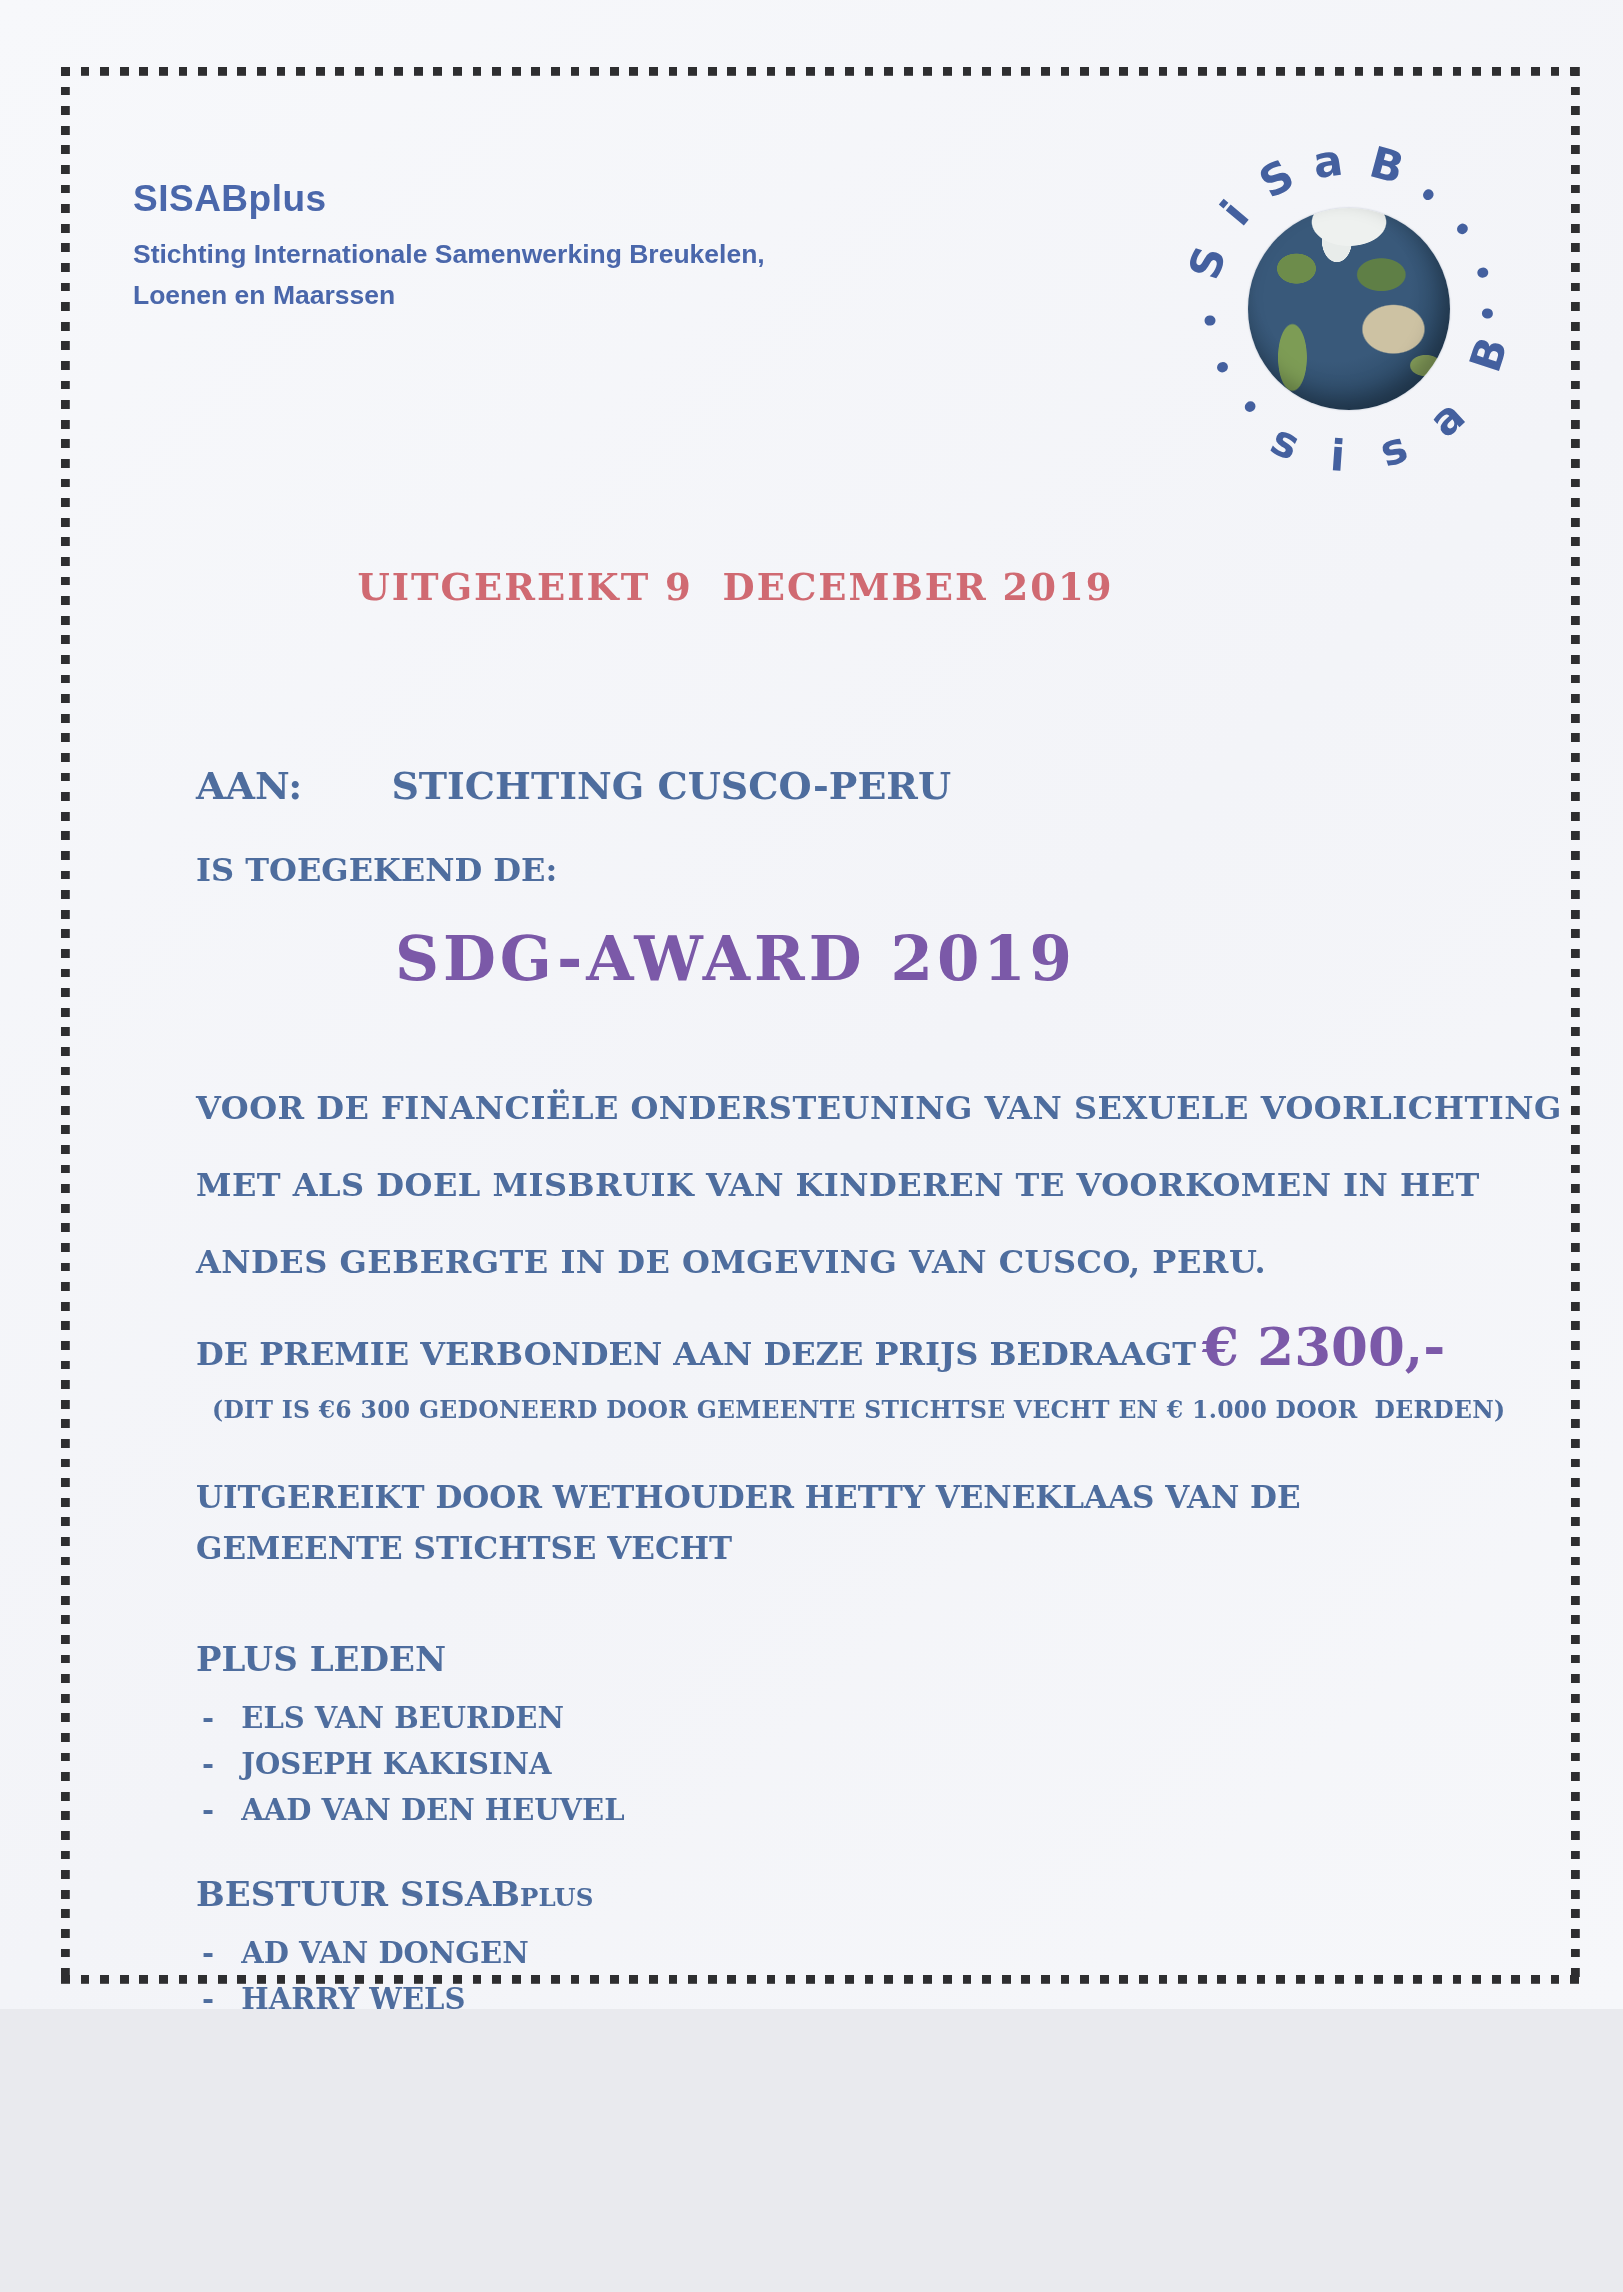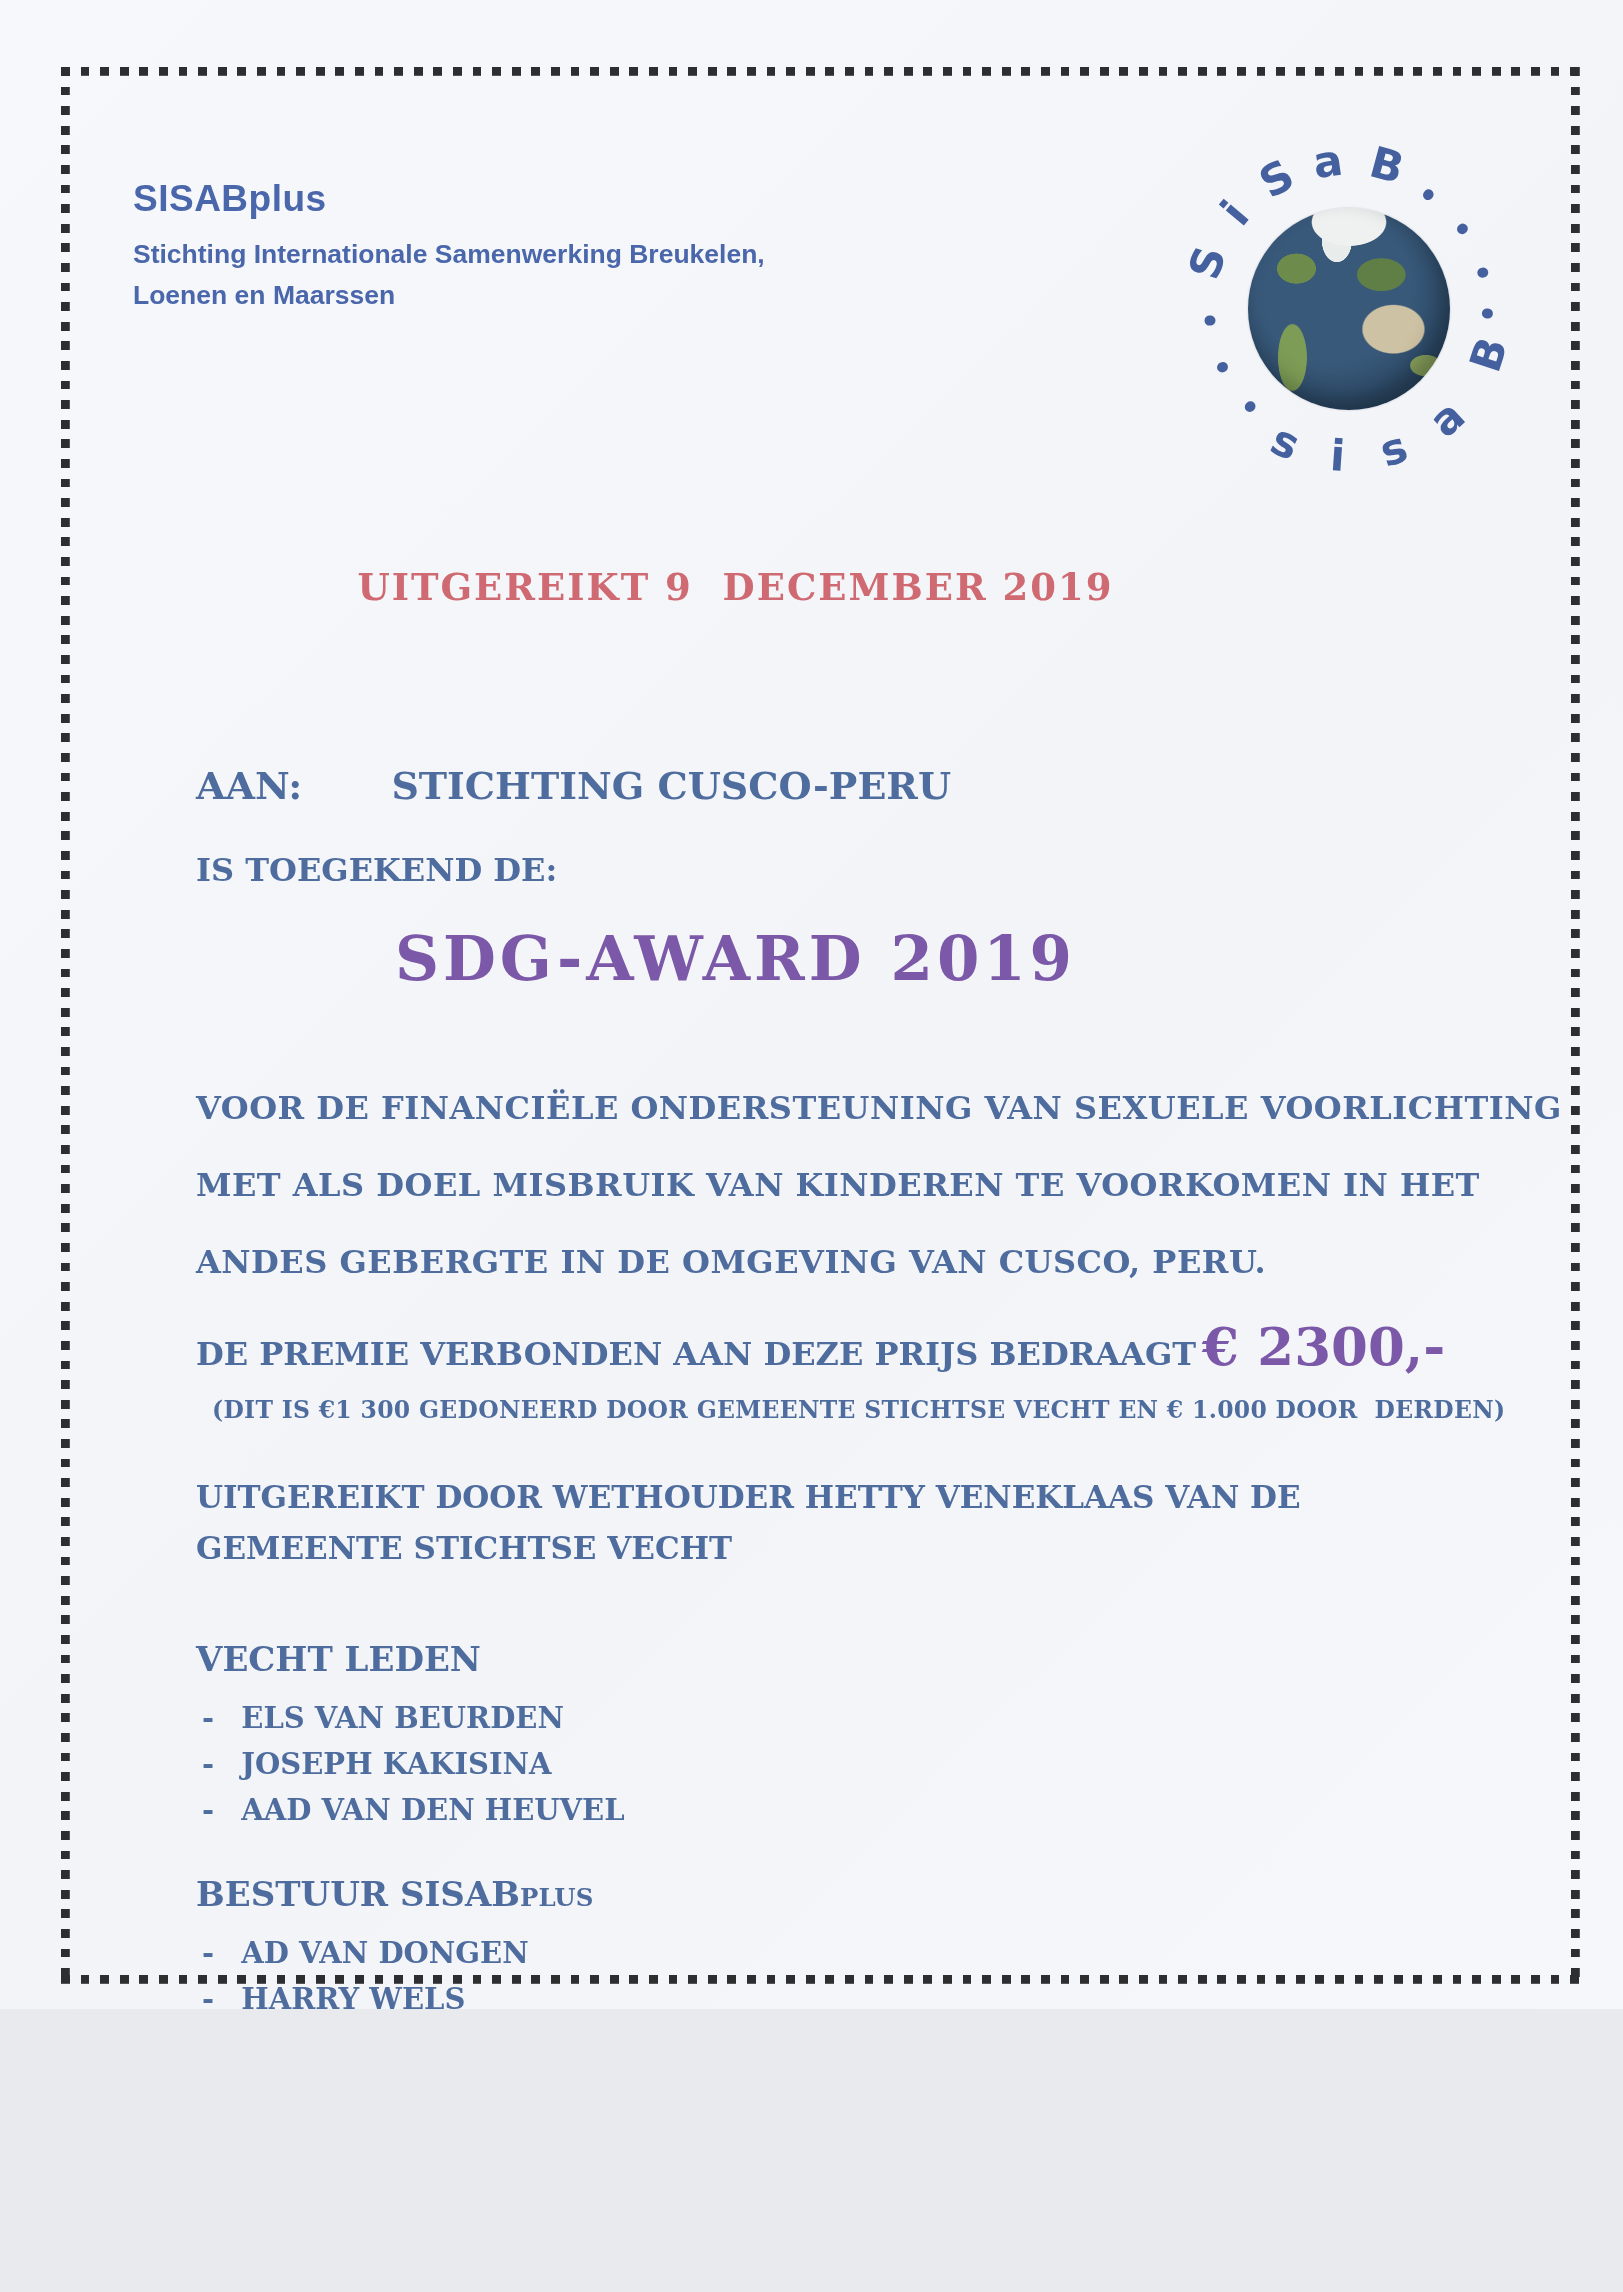--- a/index.html
+++ b/index.html
@@ -188,29 +188,29 @@
   <div class="description deco">
     <div>VOOR DE FINANCIËLE ONDERSTEUNING VAN SEXUELE VOORLICHTING</div>
     <div>MET ALS DOEL MISBRUIK VAN KINDEREN TE VOORKOMEN IN HET</div>
     <div>ANDES GEBERGTE IN DE OMGEVING VAN CUSCO, PERU.</div>
   </div>
 
   <div class="prize">
     <span class="prize-text deco">DE PREMIE VERBONDEN AAN DEZE PRIJS BEDRAAGT</span>
     <span class="prize-amount">€ 2300,-</span>
   </div>
-  <div class="prize-note deco prewrap">(DIT IS €1 300 GEDONEERD DOOR GEMEENTE STICHTSE VECHT EN € 1.000 DOOR  DERDEN)</div>
+  <div class="prize-note deco prewrap">(DIT IS €6 300 GEDONEERD DOOR GEMEENTE STICHTSE VECHT EN € 1.000 DOOR  DERDEN)</div>
 
   <div class="presented deco">
     <div>UITGEREIKT DOOR WETHOUDER HETTY VENEKLAAS VAN DE</div>
     <div>GEMEENTE STICHTSE VECHT</div>
   </div>
 
   <div class="list-section jury">
-    <div class="list-heading deco">VECHT LEDEN</div>
+    <div class="list-heading deco">PLUS LEDEN</div>
     <div class="member-list">
       <div class="member-row deco">
         <span class="member-dash">-</span>
         <span>ELS VAN BEURDEN</span>
       </div>
       <div class="member-row deco">
         <span class="member-dash">-</span>
         <span>JOSEPH KAKISINA</span>
       </div>
       <div class="member-row deco">

